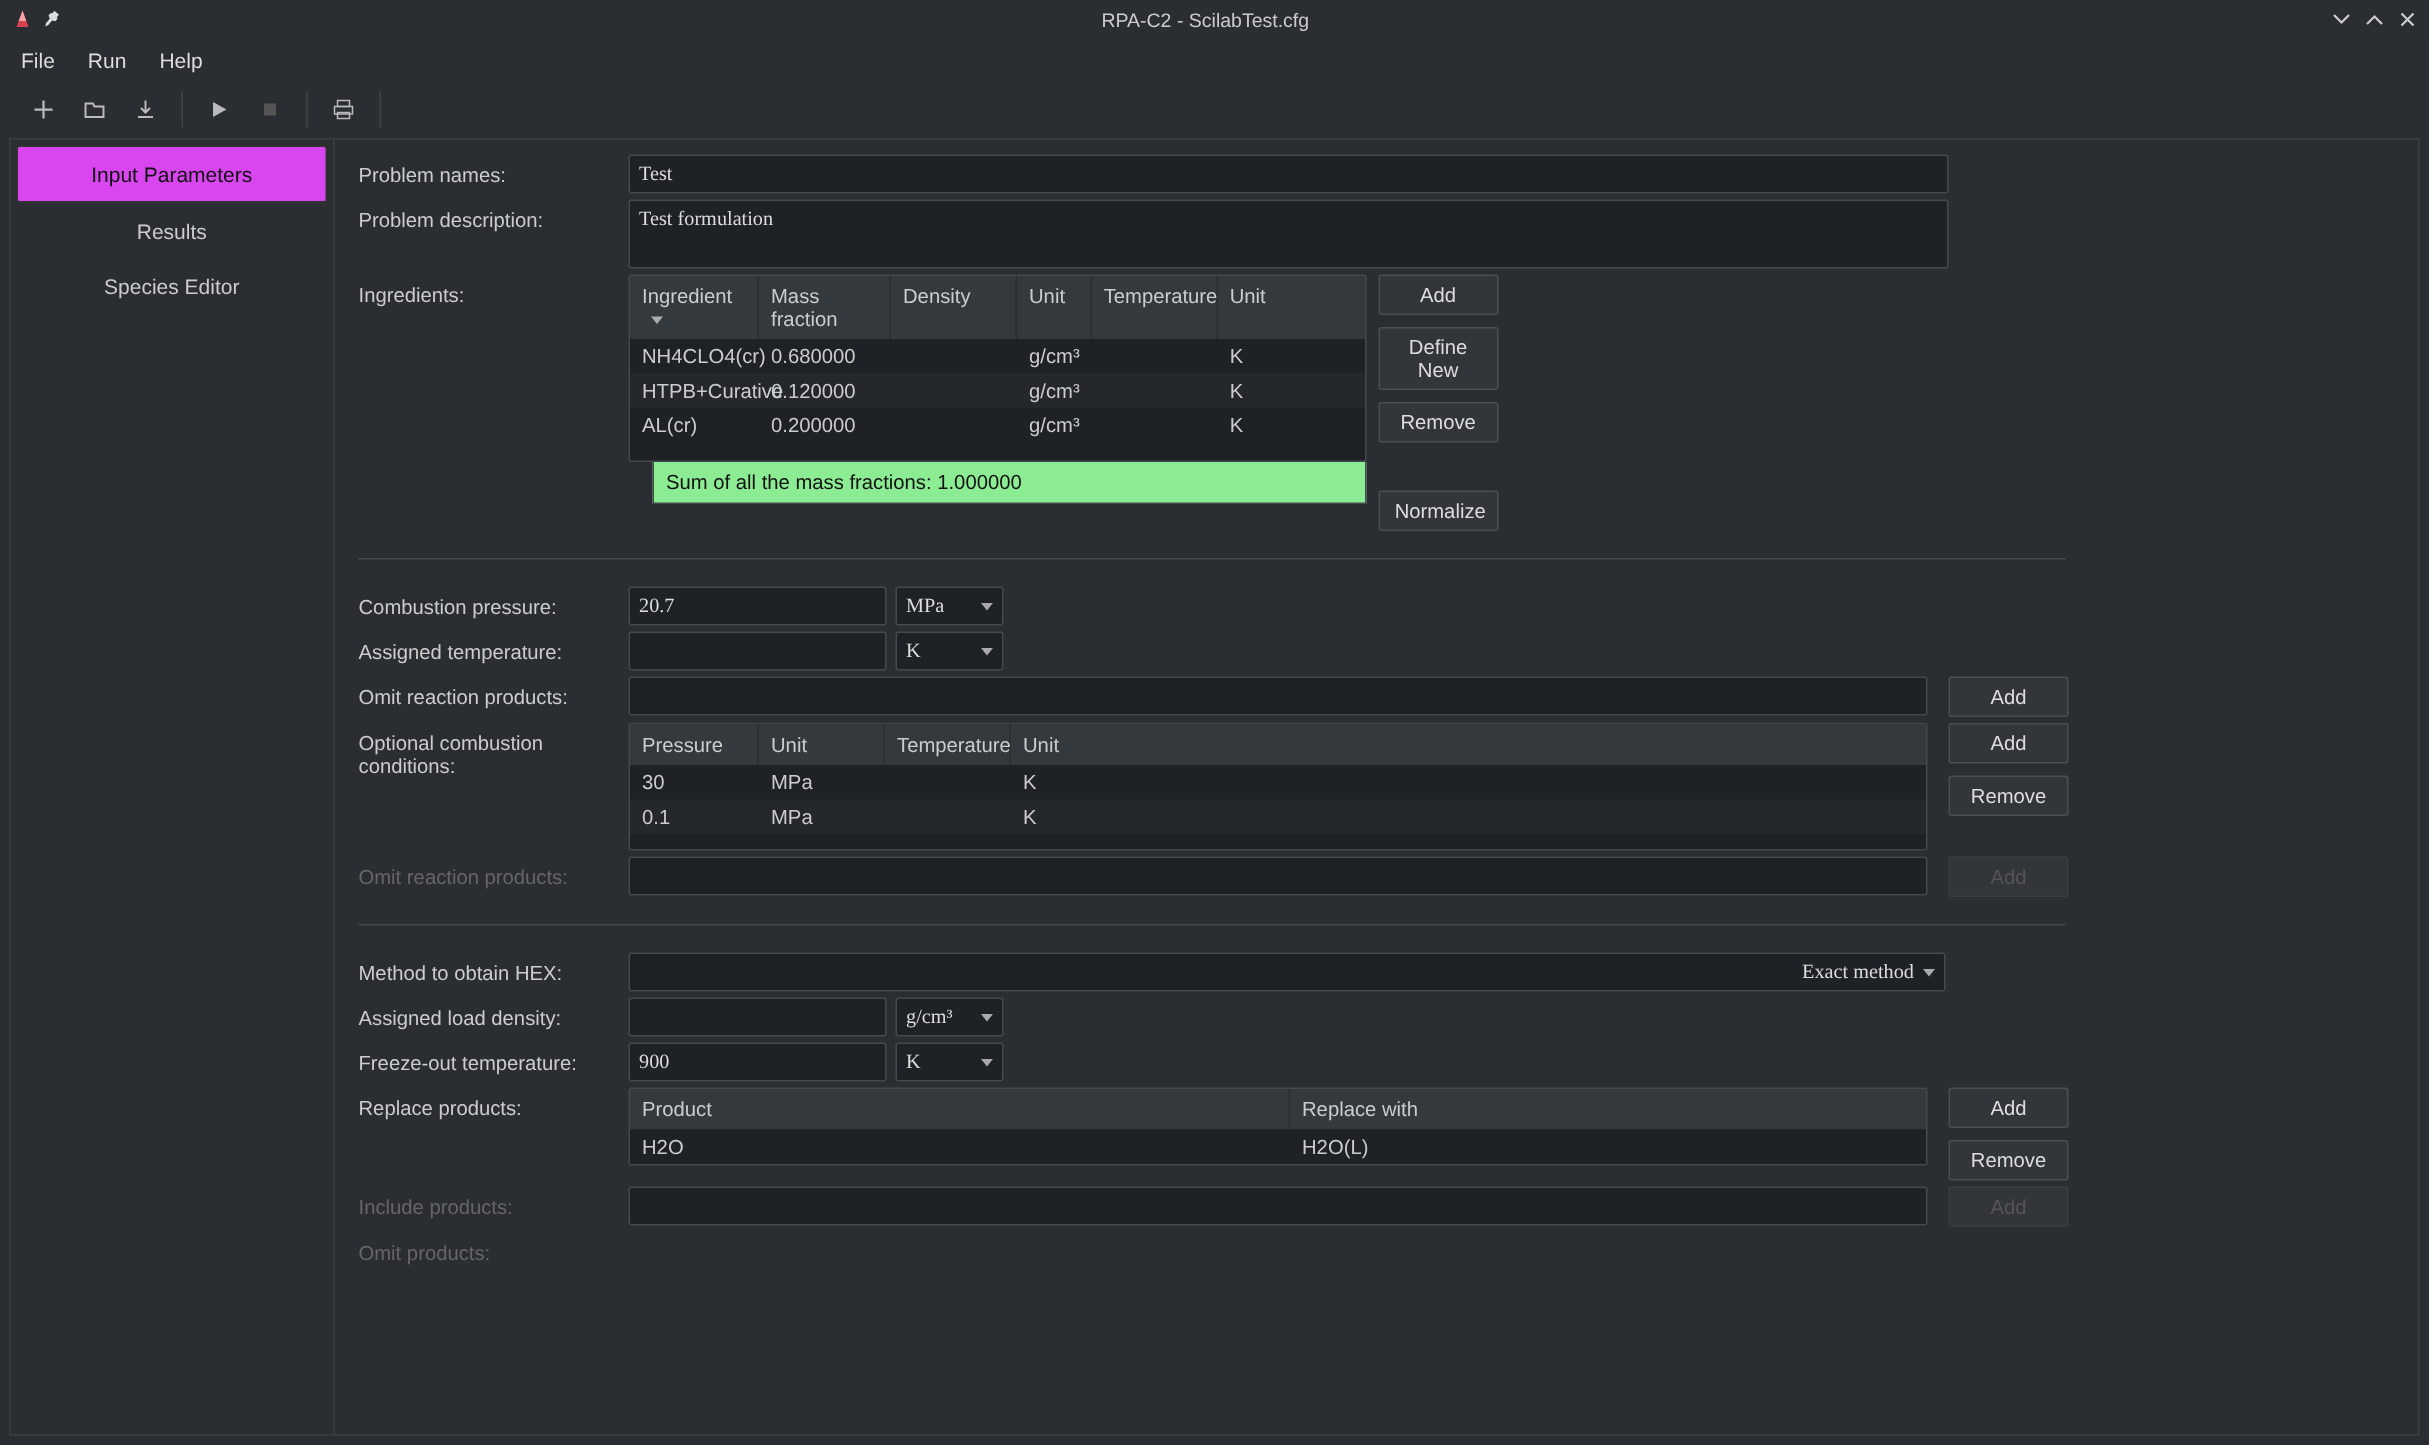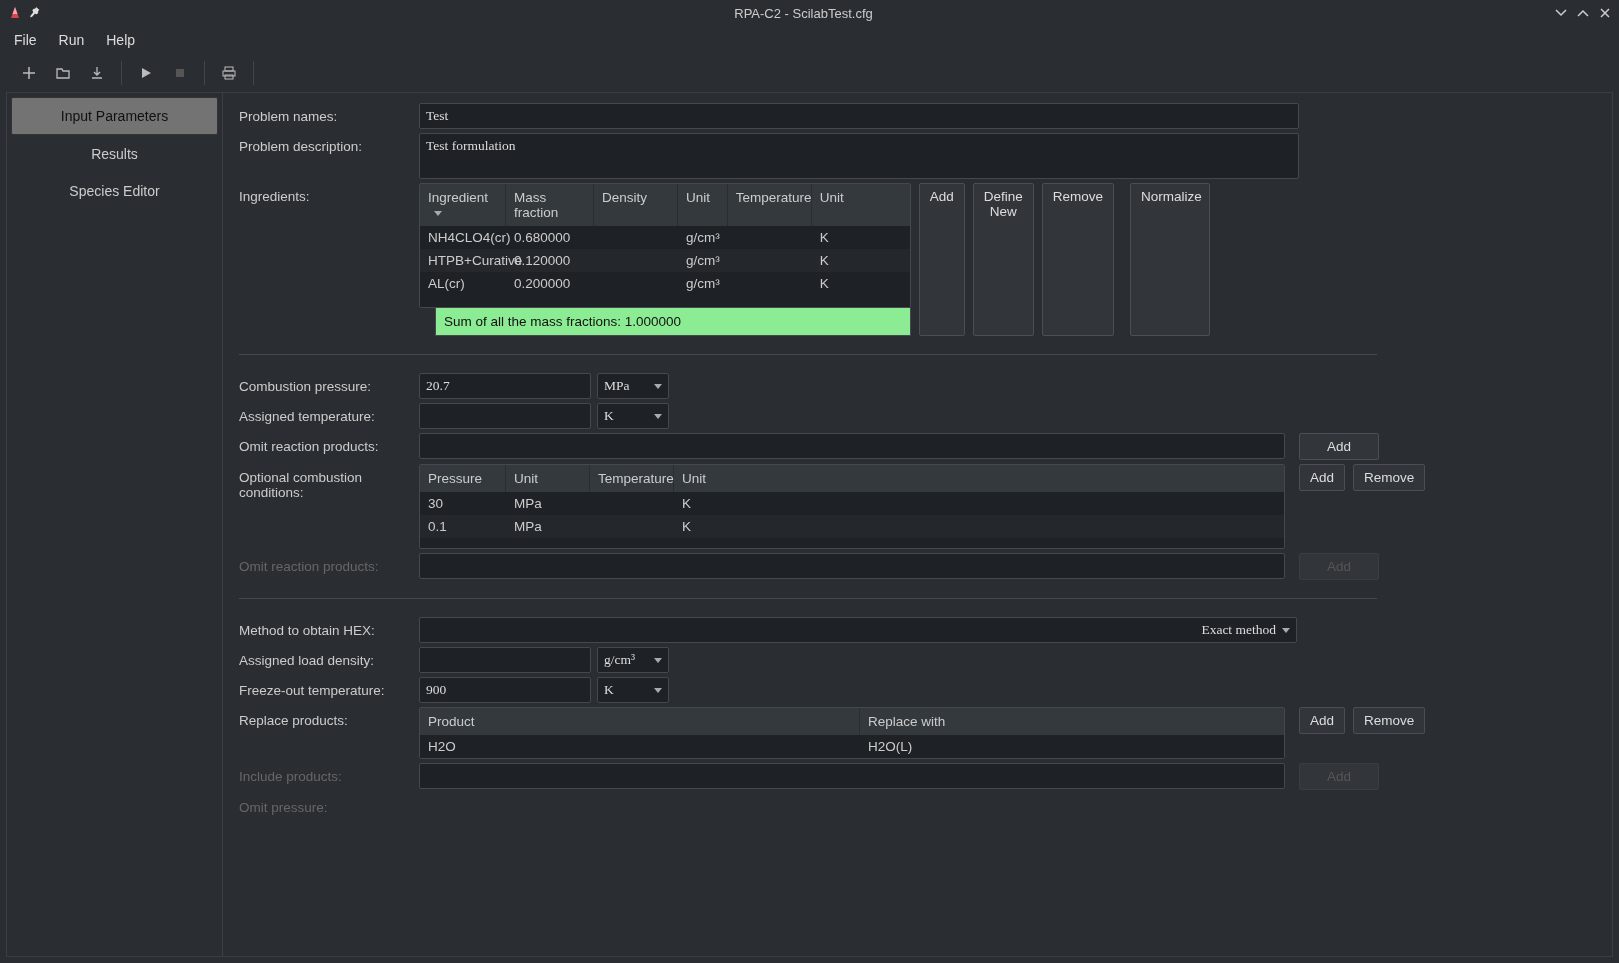--- a/index.html
+++ b/index.html
@@ -47,21 +47,21 @@
   .main { flex:1; display:flex; border:1px solid #3a3f44; margin:0 6px 6px 6px; overflow:hidden; }
   .sidebar {
     width: 216px; border-right:1px solid #3a3f44; padding:4px;
     display:flex; flex-direction:column; gap:1px;
   }
   .sidebar .tab {
     text-align:center; padding:10px 4px;
     font-size:14px;
   }
   .sidebar .tab.active {
-    background:#737373; color:#111;
+    background:#d946ef; color:#111;
     border:1px solid #333; border-radius:2px;
   }
   .content {
     flex:1; padding:10px 22px 10px 16px; overflow-y:auto; position:relative;
     scrollbar-width:thin; scrollbar-color:#4c87b3 #31363b;
   }
   .content::-webkit-scrollbar { width:8px; }
   .content::-webkit-scrollbar-track { background:#31363b; }
   .content::-webkit-scrollbar-thumb { background:#4c87b3; }
   .row { display:flex; align-items:flex-start; margin-bottom:4px; }
@@ -84,21 +84,21 @@
     width:72px; display:flex; align-items:center; justify-content:space-between;
     height:26px;
   }
   .combo.wide { width:878px; }
   .btn {
     background:#32363b; border:1px solid #4a4f55; color:#ddd;
     padding:5px 10px; font-size:13.5px; border-radius:2px;
     width:74px; text-align:center; cursor:default;
   }
   .btn.dim { color:#555; border-color:#3a3e42; }
-  .sidebtns { width:80px; display:flex; flex-direction:row; gap:8px; margin-left:8px; flex-shrink:0; }
+  .sidebtns { width:80px; display:flex; flex-direction:column; gap:8px; margin-left:8px; flex-shrink:0;align-items:flex-end; }
   .sidebtns .btn { width:100%; }
   .table {
     flex:1; border:1px solid #45494e; background:#1e2226; border-radius:2px; overflow:hidden;
   }
   .table .thead { display:flex; background:#34393e; font-size:13.5px; }
   .table .thead .th {
     padding:6px 8px; border-right:1px solid #2a2e32;
   }
   .table .trow { display:flex; background:#1e2226; font-size:13.5px; }
   .table .trow:nth-child(even) { background:#24282c; }
@@ -427,17 +427,17 @@
       <div class="lbl dim">Include products:</div>
       <div class="field" style="width:960px; flex:none;">
         <input type="text" class="txt-input" style="flex: 1 1 0%;">
         <div class="sidebtns" style="gap:0;">
           <div class="btn dim">Add</div>
         </div>
       </div>
     </div>
 
     <div class="row">
-      <div class="lbl dim">Omit pressure:</div>
+      <div class="lbl dim">Omit products:</div>
     </div>
 
   </div>
 </div>
 
 </body></html>

